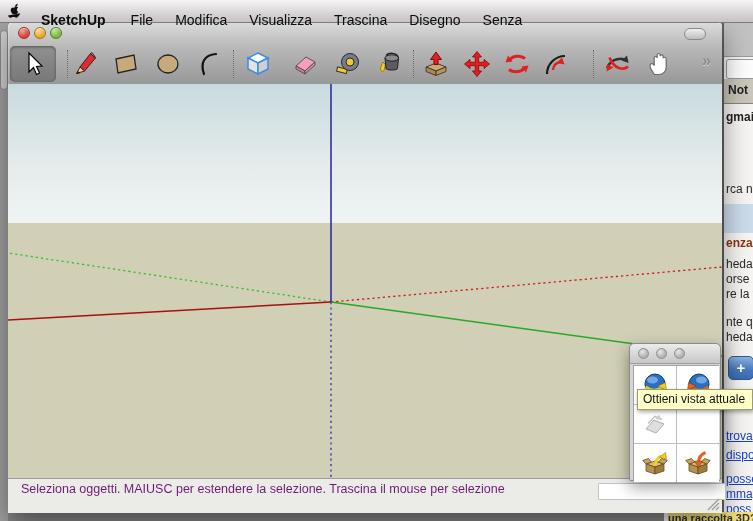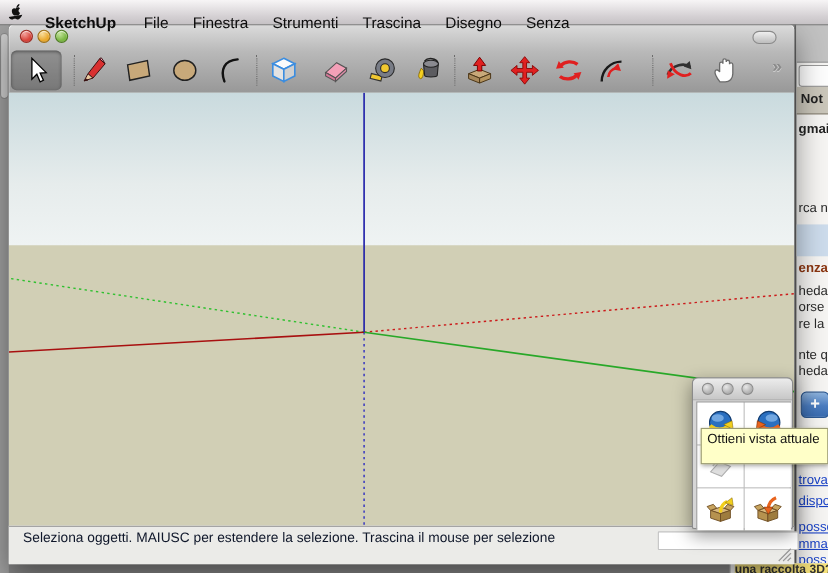--- a/index.html
+++ b/index.html
@@ -72,58 +72,58 @@
 
   
   .canvas{position:absolute;left:0;top:62px;width:714px;height:394px;overflow:hidden;cursor:default;}
   .sky{position:absolute;left:0;top:0;width:714px;height:139px;background:linear-gradient(#c9dade,#e6ecec 60%,#eff3f3);}
   .ground{position:absolute;left:0;top:139px;width:714px;height:255px;background:#d1cfb5;}
   .axes{position:absolute;left:0;top:0;}
 
   
   .statusbar{position:absolute;left:0;top:456px;width:714px;height:34px;background:#ebebe8;
     border-top:1px solid #9d9d9d;}
-  .status-text{position:absolute;left:13px;top:3px;font-size:12.5px;color:#0f172a;line-height:15px;}
+  .status-text{position:absolute;left:13px;top:3px;font-size:12.5px;color:#701a75;line-height:15px;}
   .measure{position:absolute;left:590px;top:4px;width:120px;height:15px;background:#fff;
     border:1px solid #c2c2c2;border-radius:1px;font-size:12px;padding:0 3px;}
   .grip{position:absolute;left:694px;top:18px;}
 
   
   .palette{position:absolute;left:629px;top:343px;width:92px;height:138px;z-index:4;
     background:#d6d6d6;border:1px solid #8a8a8a;border-radius:5px 5px 2px 2px;
     box-shadow:0 6px 16px rgba(0,0,0,.4);box-sizing:border-box;}
   .pal-title{position:absolute;left:0;top:0;width:100%;height:19px;
     background:linear-gradient(#ececec,#c7c7c7);border-bottom:1px solid #9d9d9d;border-radius:5px 5px 0 0;}
   .pal-dot{position:absolute;top:4px;width:11px;height:11px;border-radius:50%;
     background:radial-gradient(circle at 35% 30%, #e8e8e8, #b2b2b2 65%);border:1px solid #8c8c8c;box-sizing:border-box;}
   .pal-grid{position:absolute;left:3px;top:21px;width:84px;height:114px;background:#bdbdbd;
     display:grid;grid-template-columns:42px 42px;grid-template-rows:38px 38px 38px;gap:1px;
     border:1px solid #a2a2a2;box-sizing:content-box;}
   .pal-cell{background:#fff;display:flex;align-items:center;justify-content:center;}
 
   
-  .tooltip{position:absolute;left:637px;top:389px;width:116px;height:33px;z-index:6;
+  .tooltip{position:absolute;left:637px;top:389px;width:116px;height:21px;z-index:6;
     background:#ffffc8;border:1px solid #9b9b74;box-sizing:border-box;
     font-size:12px;color:#111;line-height:19px;padding-left:5px;white-space:nowrap;
     box-shadow:1px 2px 4px rgba(0,0,0,.35);}
 </style>
 </head>
 <body>
 
 <div id="screen">
 
   <div class="menubar">
     <span class="apple"><svg width="15" height="17" viewBox="0 0 24 28">
           <path fill="#111" d="M16.5 1.5c.2 1.6-.5 3.1-1.4 4.2-1 1.1-2.5 2-4 1.9-.2-1.5.6-3.1 1.5-4.1C13.6 2.4 15.2 1.6 16.5 1.5zM21.8 21.2c-.8 1.8-1.2 2.6-2.2 4.2-1.4 2.2-3.4 4.9-5.9 4.9-2.2 0-2.8-1.4-5.8-1.4-3 0-3.6 1.4-5.8 1.4C-.4 30.3-2.3 27.8-3.7 25.6z" transform="scale(0.8) translate(3,0)"></path>
           <path fill="#111" d="M12 7.6c2 0 3-.9 4.9-.9 2.7 0 4.7 1.4 5.8 3.4-2.3 1.3-3.7 3.4-3.7 6 0 2.9 1.7 5 3.9 6-.8 1.9-1.9 3.9-3.4 5.5-1.1 1.2-2 1.9-3.4 1.9s-2-.8-4-.8-2.7.8-4 .8-2.3-.8-3.4-2C2.1 24.7.6 20.4.6 16.9c0-5 3.2-7.7 6.4-7.7 1.9 0 3.2 1 4.9 1z" transform="scale(0.55) translate(7,4)"></path>
         </svg></span>
     <span class="menu-item appname">SketchUp</span>
     <span class="menu-item">File</span>
-    <span class="menu-item">Finestra</span>
-    <span class="menu-item">Strumenti</span>
+    <span class="menu-item">Modifica</span>
+    <span class="menu-item">Visualizza</span>
     <span class="menu-item">Trascina</span>
     <span class="menu-item">Disegno</span>
     <span class="menu-item">Senza</span>
   </div>
 
   <div class="left-strip">
     <div class="capsule"></div>
   </div>
   <div class="bottom-strip"></div>
 

